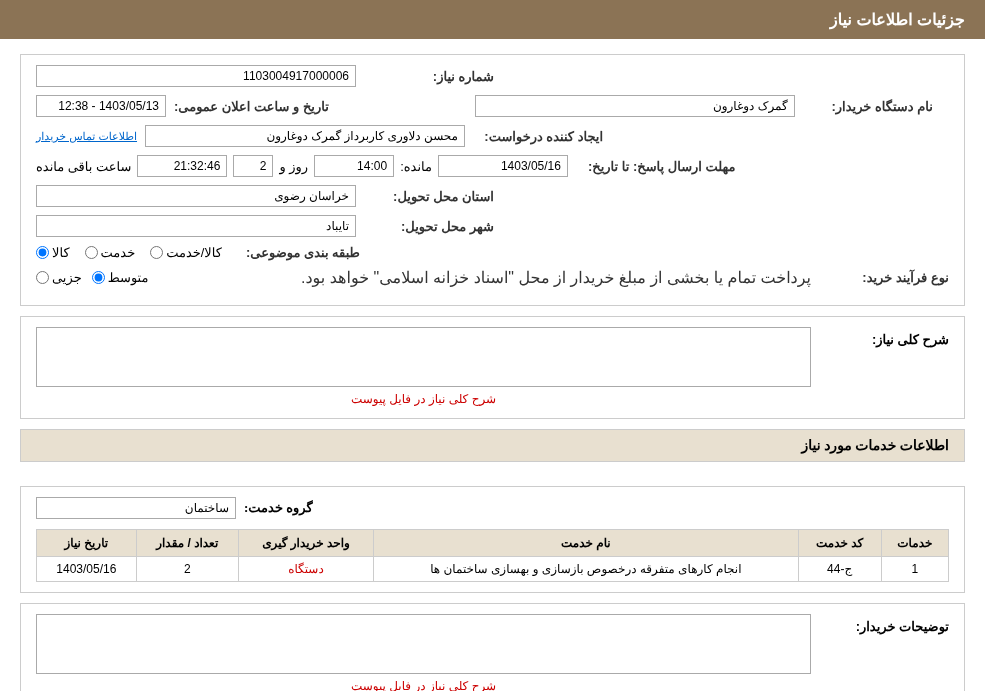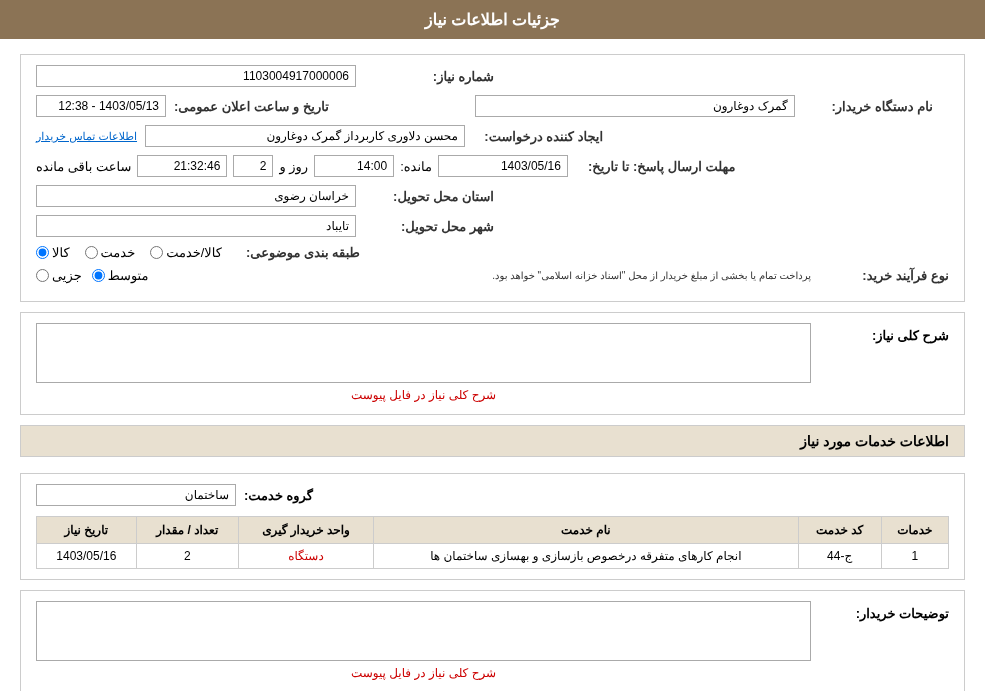--- a/index.html
+++ b/index.html
@@ -11,21 +11,20 @@
     }
     .page-container {
       width: 985px;
       margin: 0 auto;
       background: #fff;
       min-height: 691px;
     }
     .header-bar {
       background: #8B7355;
       color: #fff;
-      text-align: center;
       padding: 10px 20px;
       font-size: 16px;
       font-weight: bold;
     }
     .content-area {
       padding: 15px 20px;
       background: #fff;
     }
     .form-section {
       border: 1px solid #ccc;
@@ -63,22 +62,23 @@
       text-decoration: underline;
       cursor: pointer;
       font-size: 11px;
     }
     .section-header {
       background: #e8e0d0;
       border: 1px solid #ccc;
       padding: 7px 15px;
       font-size: 14px;
       font-weight: bold;
-      margin-bottom: 16px;
+      margin-bottom: 24px;
       text-align: right;
+      font-family: Liberation Serif, serif;
     }
     .deadline-row {
       display: flex;
       align-items: center;
       justify-content: flex-end;
       gap: 6px;
       margin-bottom: 8px;
     }
     .deadline-row label {
       color: #333;
@@ -98,21 +98,21 @@
       gap: 3px;
     }
     .process-row {
       display: flex;
       align-items: center;
       gap: 10px;
       direction: rtl;
     }
     .process-desc {
       color: #333;
-      font-size: 10px;
+      font-size: 16px;
       flex: 1;
     }
     .textarea-field {
       width: 100%;
       height: 60px;
       border: 1px solid #aaa;
       padding: 4px;
       font-family: Tahoma, Arial, sans-serif;
       font-size: 12px;
       direction: rtl;
@@ -145,20 +145,21 @@
     }
     .group-row {
       display: flex;
       align-items: center;
       gap: 8px;
       margin-bottom: 10px;
       justify-content: flex-end;
     }
     .group-row label {
       font-weight: bold;
+      font-family: Liberation Serif, serif;
     }
     .description-note {
       color: #cc0000;
       font-size: 12px;
       text-align: center;
       padding: 2px 0;
     }
     .buyer-desc-row {
       display: flex;
       align-items: flex-start;

